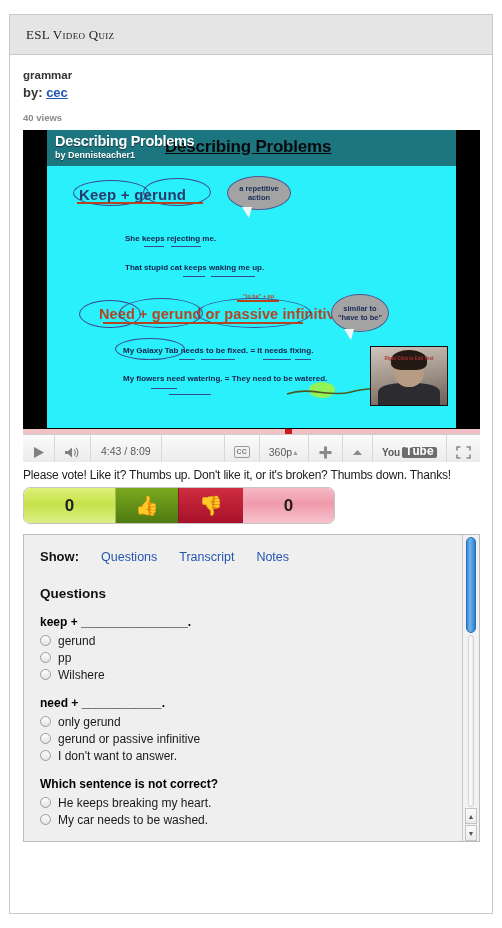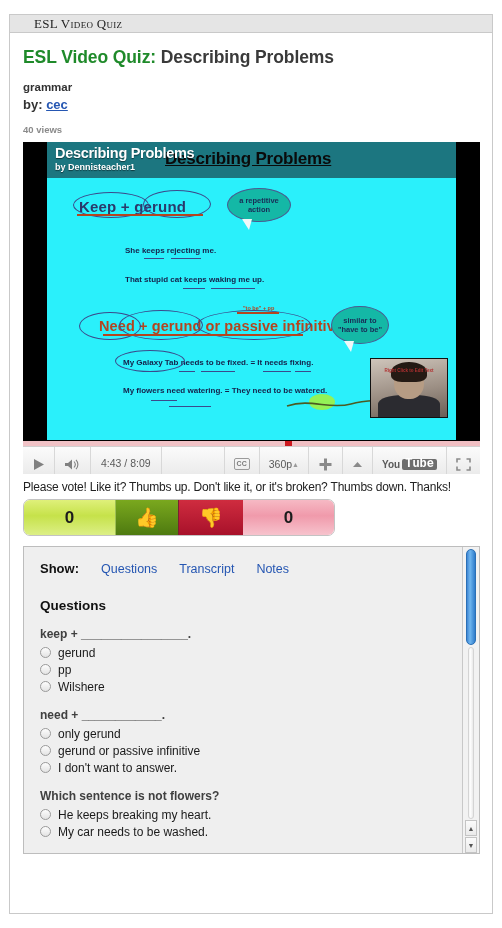--- a/index.html
+++ b/index.html
@@ -10,25 +10,25 @@
     overflow: hidden;
   }
   .page-frame {
     position: absolute;
     left: 9px; top: 14px;
     width: 484px; height: 900px;
     border: 1px solid #c9c9c9;
     background: #ffffff;
   }
   .titlebar {
-    height: 18px;
+    height: 40px;
     background: #e5e5e5;
     border-bottom: 1px solid #c9c9c9;
     display: flex; align-items: center;
-    padding-left: 24px;
+    padding-left: 16px;
   }
   .titlebar-text {
     font-family: "Liberation Serif", serif;
     font-size: 13px;
     color: #222;
     font-variant: small-caps;
     letter-spacing: .3px;
   }
   .content { padding: 14px 13px 0 13px; }
 
@@ -92,21 +92,21 @@
   .keep-head {
     left: 32px; top: 56px; font-size: 15px; color: #2a3a6b;
     letter-spacing: .2px;
   }
   .ellipse {
     position: absolute; border: 1.6px solid #3b4a8c;
     border-radius: 50%;
   }
   .bub {
     position: absolute;
-    background: #14b8a6; border: 1.4px solid #4a5a8f;
+    background: #a3a3a3; border: 1.4px solid #4a5a8f;
     border-radius: 50%;
     display: flex; align-items: center; justify-content: center;
     text-align: center;
     font-size: 7.5px; color: #1a2a55; line-height: 1.25; font-weight: bold;
   }
   .bub::after {
     content: ""; position: absolute;
     bottom: -9px; left: 22%;
     border-left: 7px solid transparent;
     border-right: 3px solid transparent;
@@ -240,21 +240,21 @@
     margin-bottom: 22px;
   }
   .show-label { font-size: 13px; font-weight: bold; color: #111; }
   .show-row a { font-size: 12.5px; color: #2556b2; text-decoration: none; }
   .qs-heading {
     font-size: 13.5px; font-weight: bold; color: #111;
     margin-bottom: 14px;
   }
   .q-block { margin-bottom: 13px; }
   .q-prompt {
-    font-size: 12px; font-weight: bold; color: #404040;
+    font-size: 12px; font-weight: bold; color: #000000;
     margin-bottom: 3px;
   }
   .opt { display: flex; align-items: center; gap: 7px; height: 17px; }
   .radio {
     width: 11px; height: 11px; border-radius: 50%;
     background: linear-gradient(#fdfdfd,#e3e3e3);
     border: 1px solid #9a9a9a; flex: none;
   }
   .opt-label { font-size: 12px; color: #1a1a1a; }
 
@@ -292,24 +292,20 @@
 <body>
 
 <div class="page-frame">
 
   <div class="titlebar">
     <span class="titlebar-text">ESL Video Quiz</span>
   </div>
 
   <div class="content">
 
-    <h1 class="page-title">
-      <span class="green">ESL Video Quiz:</span>
-      <span>Describing Problems</span>
-    </h1>
 
     <div class="meta-cat">grammar</div>
     <div class="meta-by">
       <span>by:</span>
       <a href="#">cec</a>
     </div>
     <div class="views">40 views</div>
 
     <div class="video">
 
@@ -471,21 +467,21 @@
             <span class="radio"></span>
             <span class="opt-label">gerund or passive infinitive</span>
           </label>
           <label class="opt">
             <span class="radio"></span>
             <span class="opt-label">I don't want to answer.</span>
           </label>
         </div>
 
         <div class="q-block">
-          <div class="q-prompt">Which sentence is not flowers?</div>
+          <div class="q-prompt">Which sentence is not correct?</div>
           <label class="opt">
             <span class="radio"></span>
             <span class="opt-label">He keeps breaking my heart.</span>
           </label>
           <label class="opt">
             <span class="radio"></span>
             <span class="opt-label">My car needs to be washed.</span>
           </label>
         </div>
 

